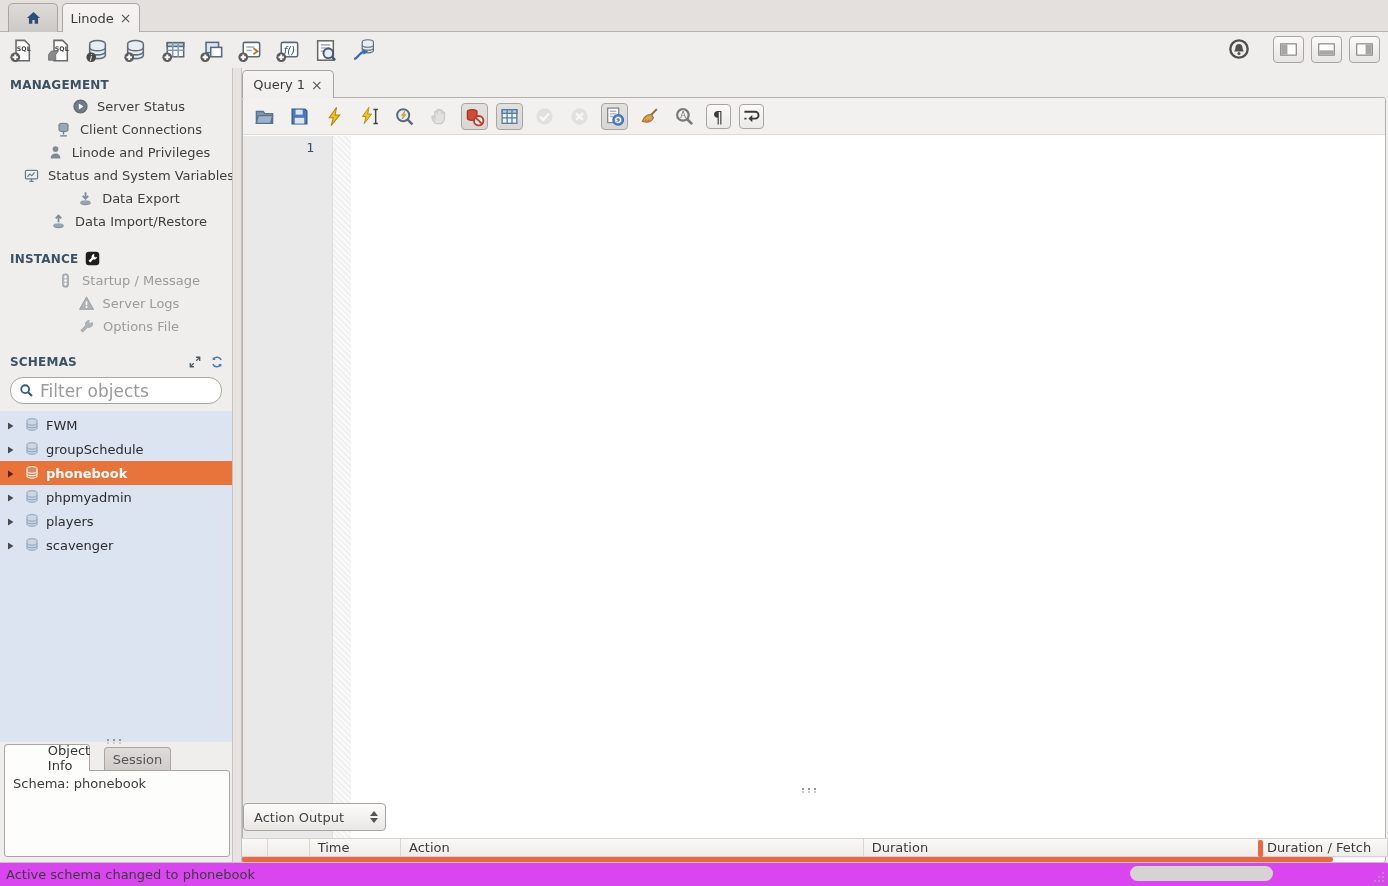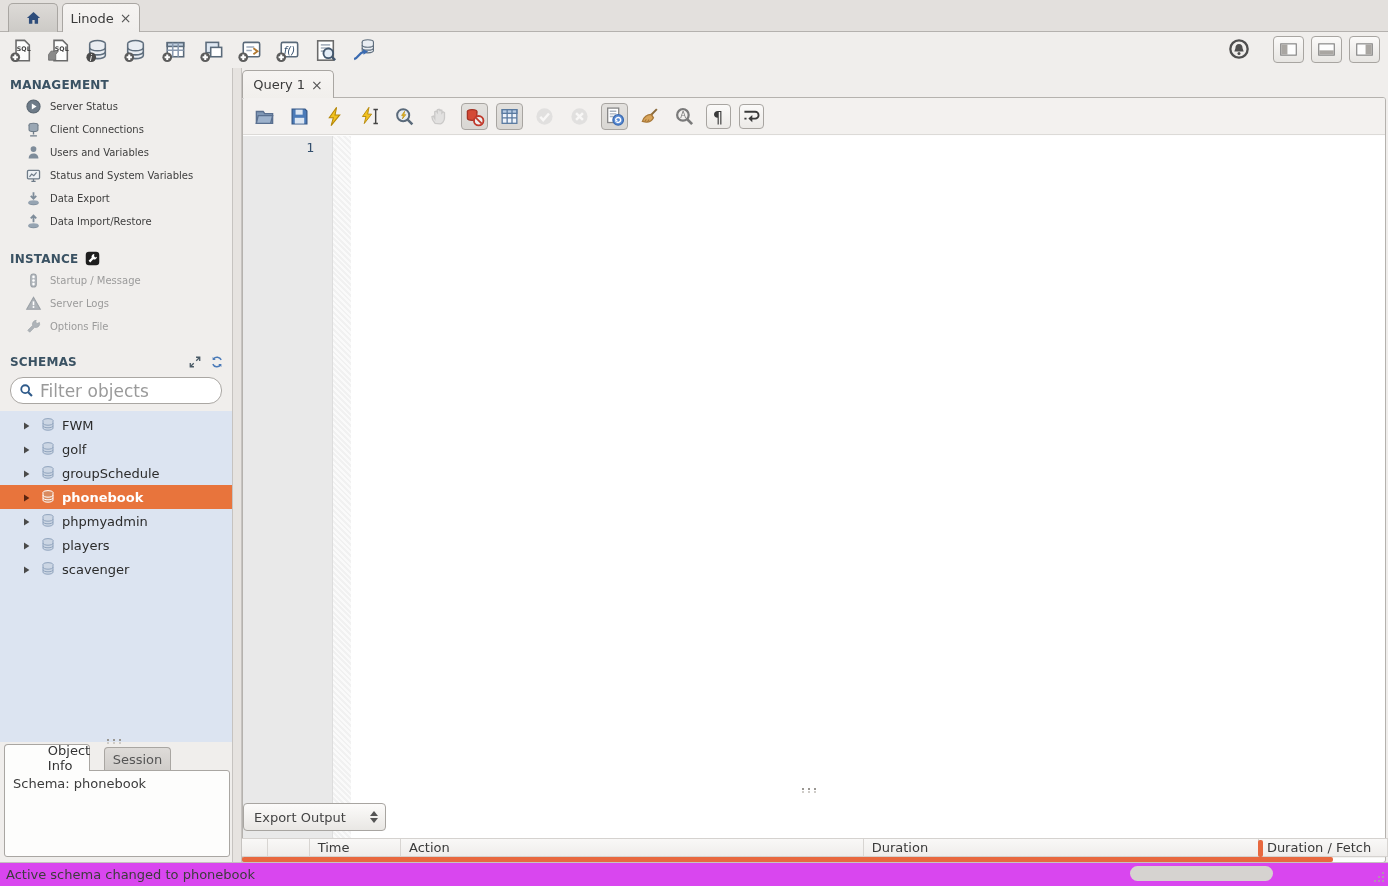--- a/index.html
+++ b/index.html
@@ -21,37 +21,37 @@
   .mtb-btn svg { width:25px; height:25px; }
   #main-toolbar-right { position:absolute; right:8px; top:4px; display:flex; align-items:center; gap:7px; }
   .paneltoggle { width:31px; height:27px; border:1px solid #a8a5a1; border-radius:4px; background:linear-gradient(#fbfaf9,#e7e5e2); display:flex; align-items:center; justify-content:center; }
   .paneltoggle svg { width:17px; height:13px; }
   #bell-wrap { width:24px; height:24px; margin-right:14px; }
   #bell-wrap svg { width:22px; height:22px; }
 
   
   #sidebar { position:absolute; left:0; top:68px; width:232px; height:794px; background:#f0eeec; overflow:hidden; }
   .side-header { display:flex; align-items:center; font-size:12px; font-weight:bold; color:#3a5263; padding:4px 10px 3px 10px; letter-spacing:.2px; }
-  .side-item { display:flex; align-items:center; height:23px; padding-left:25px; gap:8px; font-size:10px; color:#3e3e3e; white-space:nowrap; overflow:hidden; cursor:default; }
+  .side-item { display:flex; align-items:center; height:23px; padding-left:25px; gap:8px; font-size:13px; color:#3e3e3e; white-space:nowrap; overflow:hidden; cursor:default;justify-content:center; }
   .side-item .ic { width:17px; height:17px; flex:0 0 17px; }
   .side-item.disabled { color:#9b9b9b; }
   #mgmt-block { padding-top:6px; }
   #instance-block { padding-top:14px; }
   #instance-header .badge { width:15px; height:15px; margin-left:7px; }
   #schemas-block { padding-top:13px; }
   #schemas-header { position:relative; }
   .schema-actions { position:absolute; right:8px; top:4px; display:flex; gap:8px; }
   .schema-actions .ic { width:14px; height:14px; }
   #filter-box { margin:5px 10px 0 10px; height:27px; background:#fff; border:1px solid #aaa7a3; border-radius:13px; display:flex; align-items:center; padding:0 8px; gap:6px; }
   #filter-box .ic { width:15px; height:15px; flex:0 0 15px; }
   #filter-input { border:none; outline:none; flex:1; font-size:17px; font-family:inherit; color:#3c3c3c; background:transparent; }
   #filter-input::placeholder { color:#9a9a9a; }
 
   #schema-tree { margin-top:7px; height:331px; background:#dce4f1; overflow:hidden; padding-top:2px; }
-  .tree-row { display:flex; align-items:center; height:24px; font-size:13px; color:#2c2c2c; gap:6px; padding-left:22px; cursor:default; }
+  .tree-row { display:flex; align-items:center; height:24px; font-size:13px; color:#2c2c2c; gap:6px; padding-left:6px; cursor:default; }
   .tree-row .exp { width:9px; height:9px; flex:0 0 9px; }
   .tree-row .dbic { width:16px; height:16px; flex:0 0 16px; margin-left:3px; }
   .tree-row.selected { background:#e8743c; color:#ffffff; font-weight:bold; }
 
   
   #objinfo-grip { position:absolute; left:105px; top:670px; width:26px; height:6px; }
   #objinfo-tabs { position:absolute; left:4px; top:676px; height:27px; display:flex; align-items:flex-end; }
   .oi-tab { border:1px solid #a9a6a2; border-bottom:none; border-radius:4px 4px 0 0; font-size:13px; display:flex; align-items:center; justify-content:center; }
   .oi-tab.active { height:27px; width:86px; background:#fdfdfc; color:#333; z-index:2;padding-left:44px; }
   .oi-tab.inactive { height:24px; width:67px; background:linear-gradient(#dedbd8,#cfccc9); color:#555; margin-left:14px; }
@@ -266,21 +266,21 @@
             </span>
             <span>Client Connections</span>
           </div>
           <div class="side-item">
             <span class="ic">
               <svg viewBox="0 0 16 16" width="100%" height="100%">
                 <circle cx="8" cy="4.8" r="2.7" fill="#7e8c9a"></circle>
                 <path d="M3.4 13.6c0-3.1 2-4.7 4.6-4.7s4.6 1.6 4.6 4.7z" fill="#7e8c9a"></path>
               </svg>
             </span>
-            <span>Users and Variables</span>
+            <span>Linode and Privileges</span>
           </div>
           <div class="side-item">
             <span class="ic">
               <svg viewBox="0 0 16 16" width="100%" height="100%">
                 <rect x="2.3" y="3.2" width="11.4" height="8" rx="1" fill="#edf1f5" stroke="#6e7b88" stroke-width="1.2"></rect>
                 <path d="M4.2 9.2l2.1-2.6 2 1.5 2.6-3.1" fill="none" stroke="#6e7b88" stroke-width="1.1"></path>
                 <path d="M6 13.6h4M8 11.2v2.4" stroke="#6e7b88" stroke-width="1.2"></path>
               </svg>
             </span>
             <span>Status and System Variables</span>
@@ -398,35 +398,20 @@
                 <path d="M2 1.4 7.4 5 2 8.6z" fill="#4a4a4a"></path>
               </svg>
             </span>
             <span class="dbic">
               <svg viewBox="0 0 16 16" width="100%" height="100%">
                 <ellipse cx="8" cy="3.6" rx="5" ry="2" fill="#ccd6e4" stroke="#8fa3bd"></ellipse>
                 <path d="M3 3.6v7.6c0 1.1 2.2 2 5 2s5-.9 5-2V3.6" fill="#ccd6e4" stroke="#8fa3bd"></path>
                 <path d="M3 6.2c0 1.1 2.2 2 5 2s5-.9 5-2M3 8.8c0 1.1 2.2 2 5 2s5-.9 5-2" fill="none" stroke="#8fa3bd"></path>
               </svg>
             </span>
-            <span>golf</span>
-          </div>
-          <div class="tree-row">
-            <span class="exp">
-              <svg viewBox="0 0 9 10" width="9" height="10">
-                <path d="M2 1.4 7.4 5 2 8.6z" fill="#4a4a4a"></path>
-              </svg>
-            </span>
-            <span class="dbic">
-              <svg viewBox="0 0 16 16" width="100%" height="100%">
-                <ellipse cx="8" cy="3.6" rx="5" ry="2" fill="#ccd6e4" stroke="#8fa3bd"></ellipse>
-                <path d="M3 3.6v7.6c0 1.1 2.2 2 5 2s5-.9 5-2V3.6" fill="#ccd6e4" stroke="#8fa3bd"></path>
-                <path d="M3 6.2c0 1.1 2.2 2 5 2s5-.9 5-2M3 8.8c0 1.1 2.2 2 5 2s5-.9 5-2" fill="none" stroke="#8fa3bd"></path>
-              </svg>
-            </span>
             <span>groupSchedule</span>
           </div>
           <div class="tree-row selected">
             <span class="exp">
               <svg viewBox="0 0 9 10" width="9" height="10">
                 <path d="M2 1.4 7.4 5 2 8.6z" fill="#5a2410"></path>
               </svg>
             </span>
             <span class="dbic">
               <svg viewBox="0 0 16 16" width="100%" height="100%">
@@ -612,21 +597,21 @@
         <div id="codearea"></div>
       </div>
       <div id="editor-hscroll">
         <div id="editor-hthumb"></div>
       </div>
     </div>
 
     <div id="midgrip" class="dots6"></div>
 
     <div id="output-select">
-      <span>Export Output</span>
+      <span>Action Output</span>
       <span class="spin">
           <i class="up"></i>
           <i class="dn"></i>
         </span>
     </div>
     <div id="output-header">
         <div class="oh-cell" style="width: 26px;"></div>
         <div class="oh-cell" style="width: 42px;"></div>
         <div class="oh-cell" style="width: 92px;">Time</div>
         <div class="oh-cell" style="width: 466px;">Action</div>

